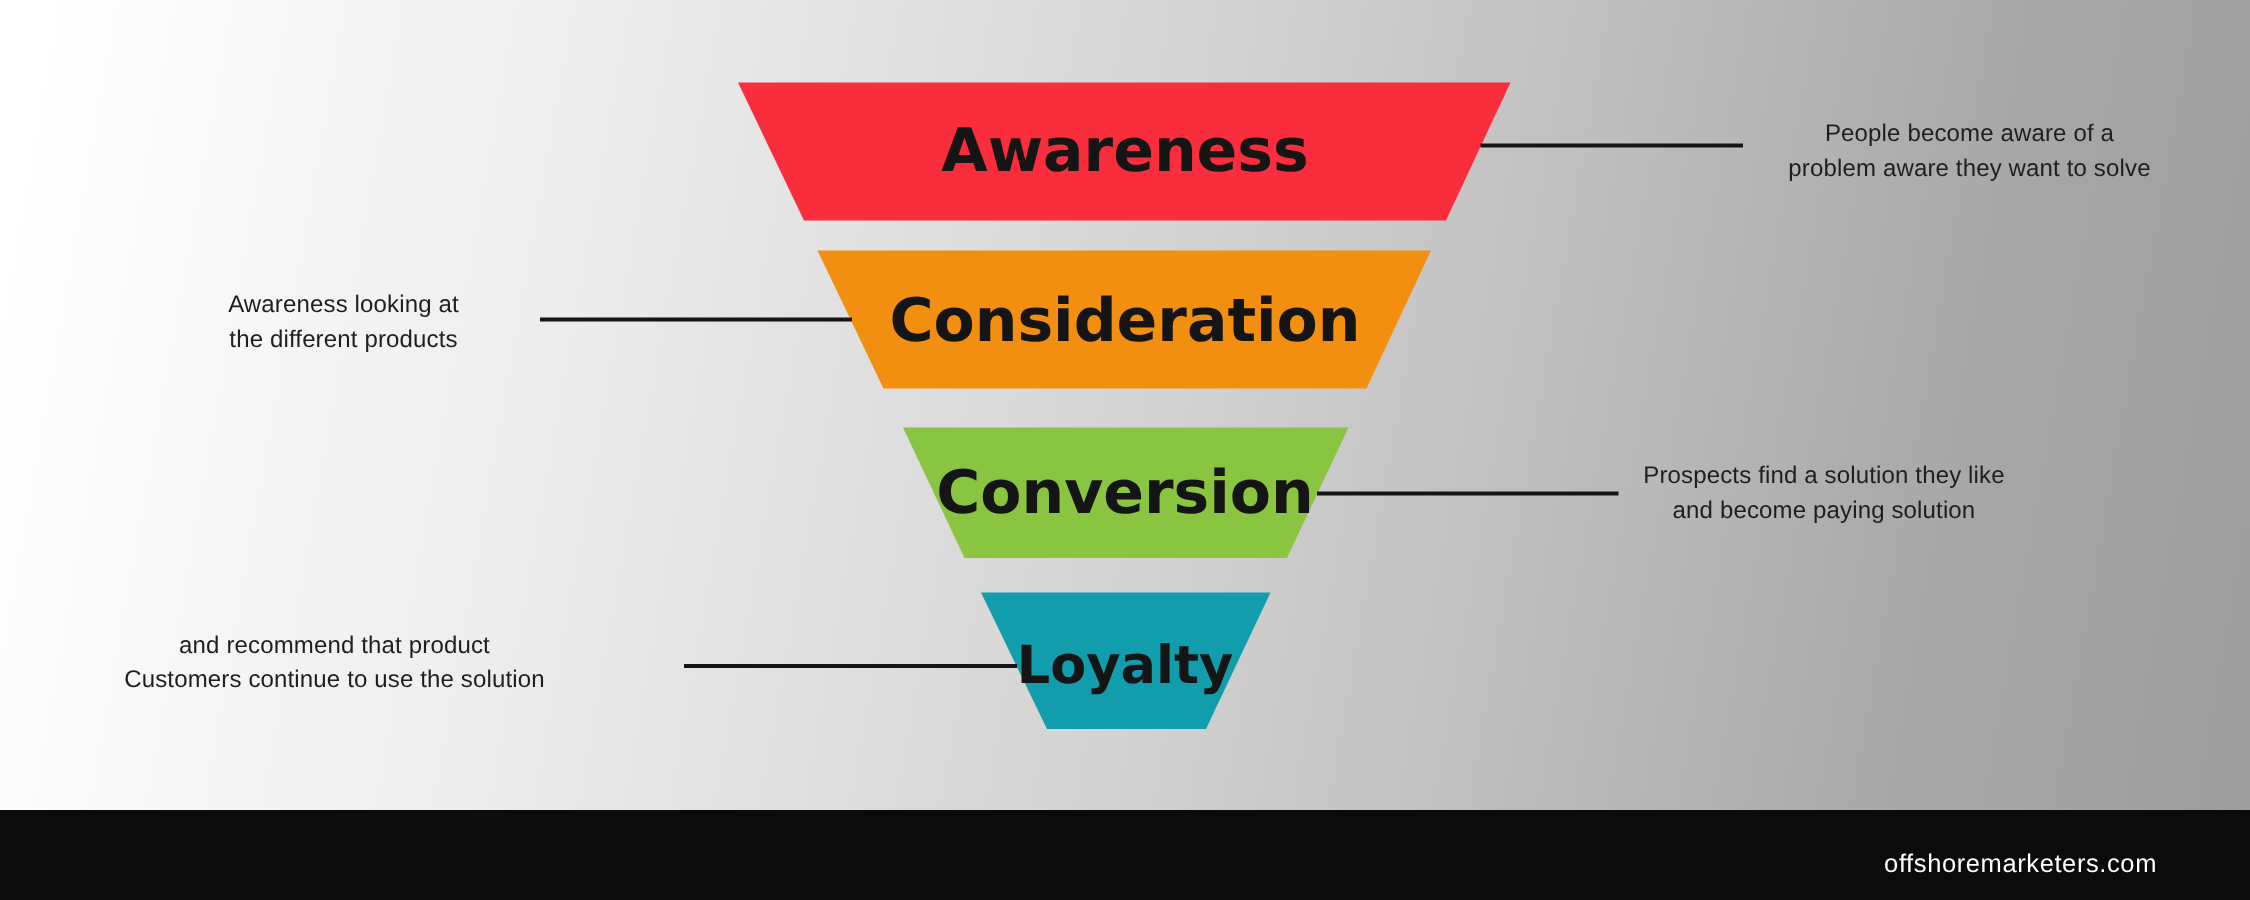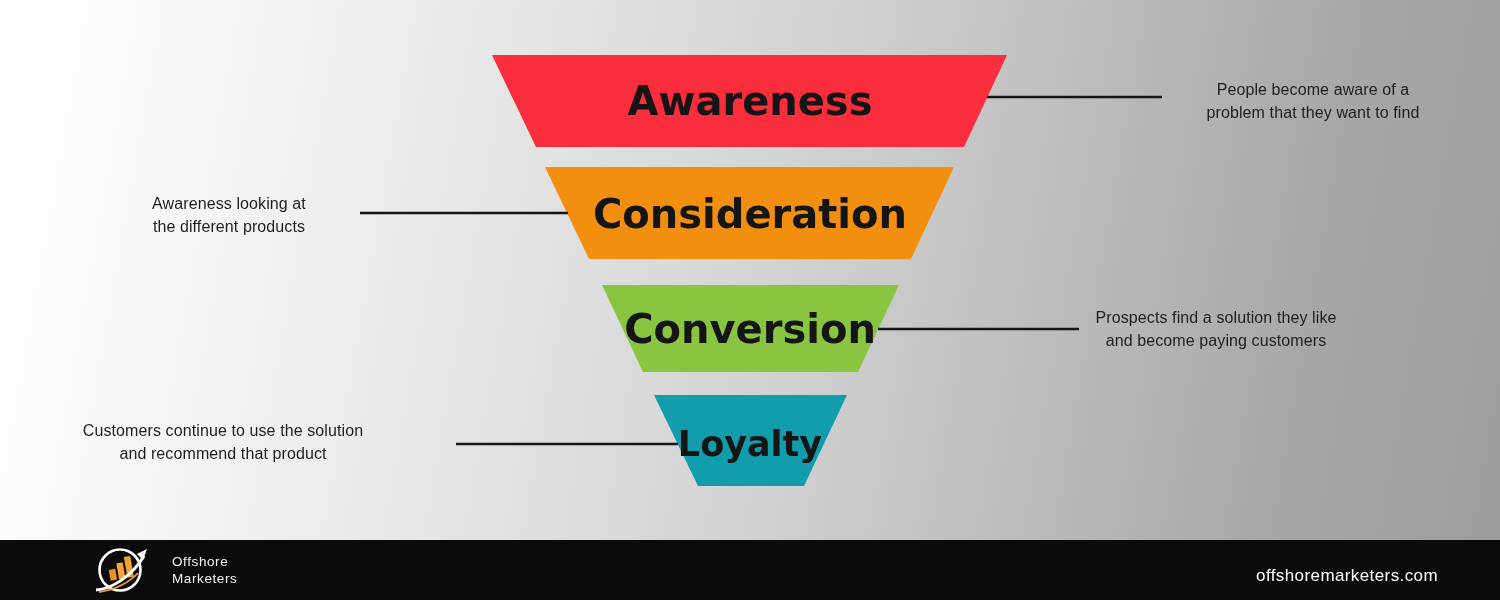--- a/index.html
+++ b/index.html
@@ -49,52 +49,35 @@
     <line class="connector" x1="456" y1="444" x2="678" y2="444"></line>
 
     <text class="stage-label" text-anchor="middle" dominant-baseline="central" x="750" y="101">Awareness</text>
     <text class="stage-label" text-anchor="middle" dominant-baseline="central" x="750" y="214">Consideration</text>
     <text class="stage-label" text-anchor="middle" dominant-baseline="central" x="750" y="329">Conversion</text>
     <text class="stage-label loyalty" text-anchor="middle" dominant-baseline="central" x="750" y="444">Loyalty</text>
   </svg>
 
   <div class="note" style="left:1143px; top:78px; width:340px;">
     <div>People become aware of a</div>
-    <div>problem that they want to find</div>
+    <div>problem aware they want to solve</div>
   </div>
 
   <div class="note" style="left:59px; top:192px; width:340px;">
     <div>Awareness looking at</div>
     <div>the different products</div>
   </div>
 
   <div class="note" style="left:1046px; top:306px; width:340px;">
     <div>Prospects find a solution they like</div>
-    <div>and become paying customers</div>
+    <div>and become paying solution</div>
   </div>
 
   <div class="note" style="left:53px; top:419px; width:340px;">
+    <div>and recommend that product</div>
     <div>Customers continue to use the solution</div>
-    <div>and recommend that product</div>
   </div>
 
   <div class="footer">
-    <div class="brand">
-      <svg width="82" height="54" viewBox="0 0 82 54">
-        <circle cx="36" cy="27" r="20.5" fill="none" stroke="#ffffff" stroke-width="2.6"></circle>
-        <g transform="rotate(-10 36 30)">
-          <rect x="25.5" y="25" width="6.5" height="11" fill="#E8941F"></rect>
-          <rect x="34" y="20" width="6.5" height="16" fill="#F2A53C"></rect>
-          <rect x="42.5" y="15" width="6.5" height="21" fill="#F0A036"></rect>
-        </g>
-        <path d="M 15 49 C 30 47, 45 40, 54 30" fill="none" stroke="#F0A036" stroke-width="1.8"></path>
-        <path d="M 12 47 C 28 46, 48 33, 60 13" fill="none" stroke="#ffffff" stroke-width="3"></path>
-        <polygon points="63,6 53,11 59,17" fill="#ffffff"></polygon>
-      </svg>
-      <div class="brand-text">
-        <div>Offshore</div>
-        <div>Marketers</div>
-      </div>
-    </div>
     <div class="site">offshoremarketers.com</div>
   </div>
 
 </div>
 
 </body></html>

